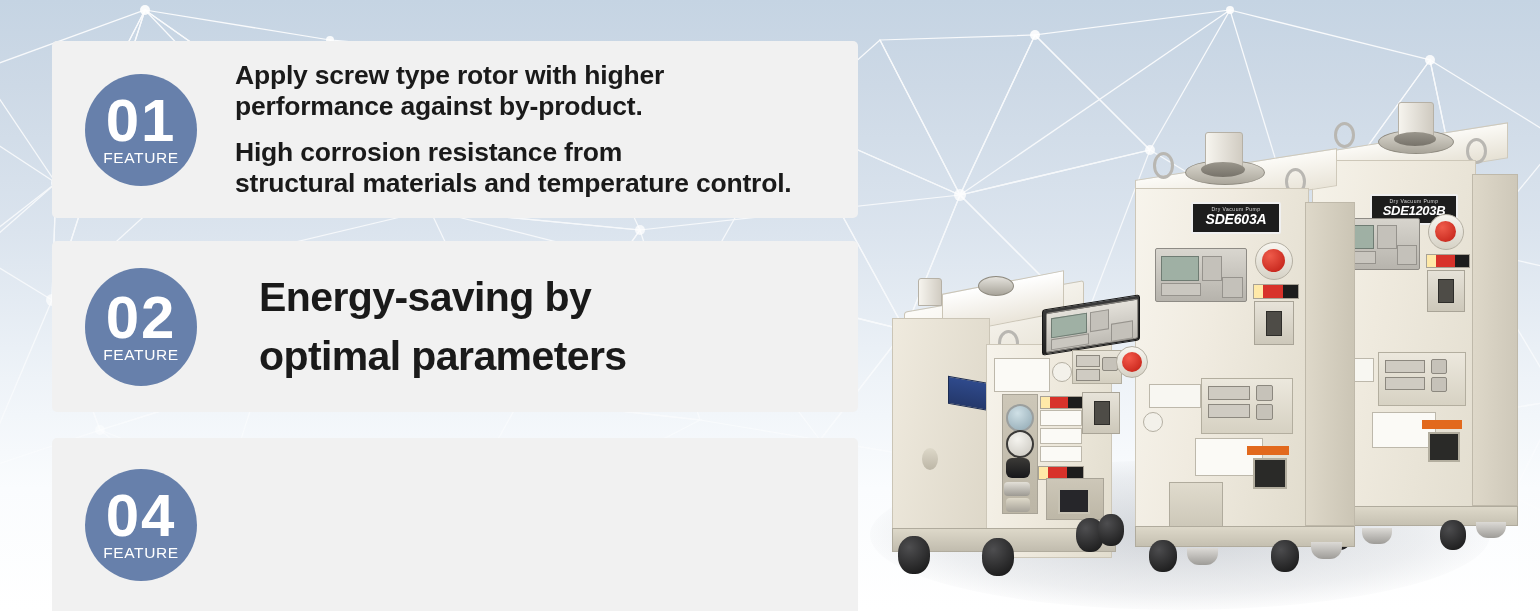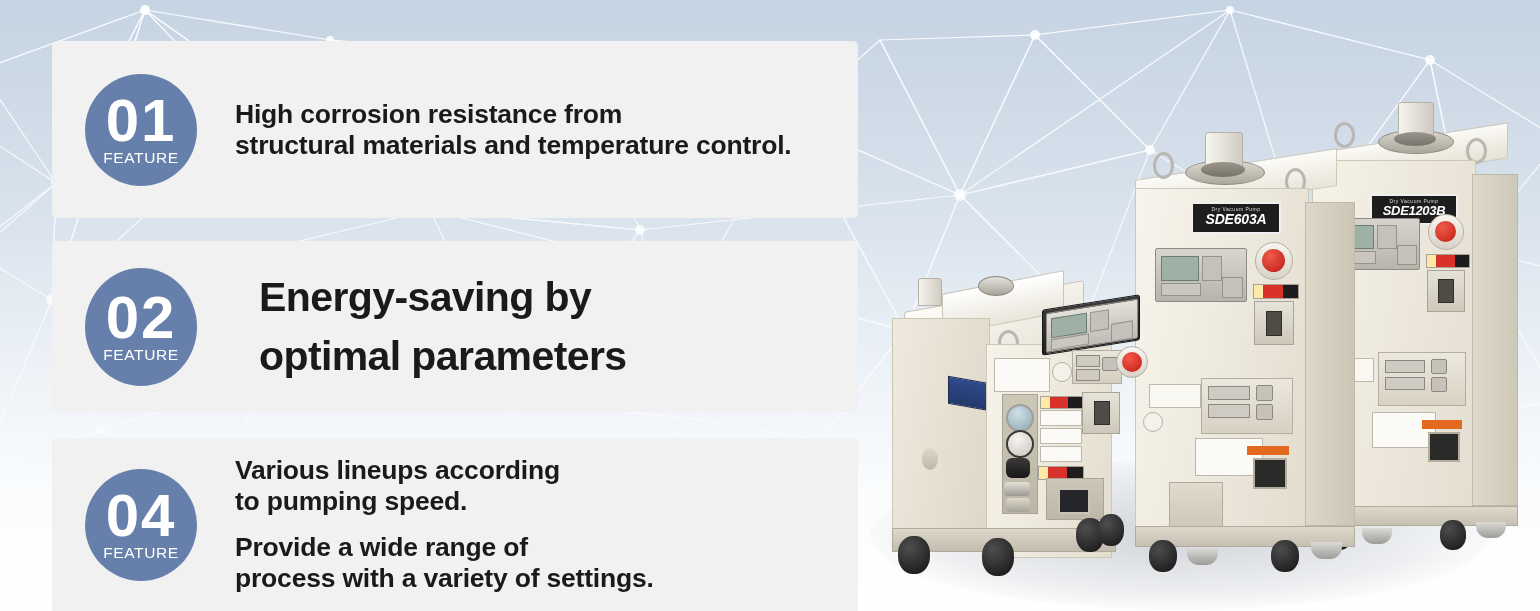--- a/index.html
+++ b/index.html
@@ -327,20 +327,22 @@
       <div style="position:absolute;left:208px;top:244px;width:26px;height:32px;border-radius:46%;background:radial-gradient(circle at 35% 30%,#4e4e50,#141414);"></div>
     </div>
   </div>
 
   <div class="card" id="card1">
     <div class="badge">
       <span class="badge-num">01</span>
       <span class="badge-word">FEATURE</span>
     </div>
     <div class="card-text">
+      <div class="para size-s" style="white-space:pre-line;">Apply screw type rotor with higher
+performance against by-product.</div>
       <div class="para size-s" style="white-space:pre-line;">High corrosion resistance from
 structural materials and temperature control.</div>
     </div>
   </div>
 
   <div class="card" id="card2">
     <div class="badge">
       <span class="badge-num">02</span>
       <span class="badge-word">FEATURE</span>
     </div>
@@ -348,21 +350,15 @@
       <div class="para size-l" style="white-space:pre-line;">Energy-saving by
 optimal parameters</div>
     </div>
   </div>
 
   <div class="card" id="card3">
     <div class="badge">
       <span class="badge-num">04</span>
       <span class="badge-word">FEATURE</span>
     </div>
-    <div class="card-text">
-      <div class="para size-s" style="white-space:pre-line;">Various lineups according
-to pumping speed.</div>
-      <div class="para size-s" style="white-space:pre-line;">Provide a wide range of
-process with a variety of settings.</div>
-    </div>
   </div>
 
 </div>
 
 </body></html>

